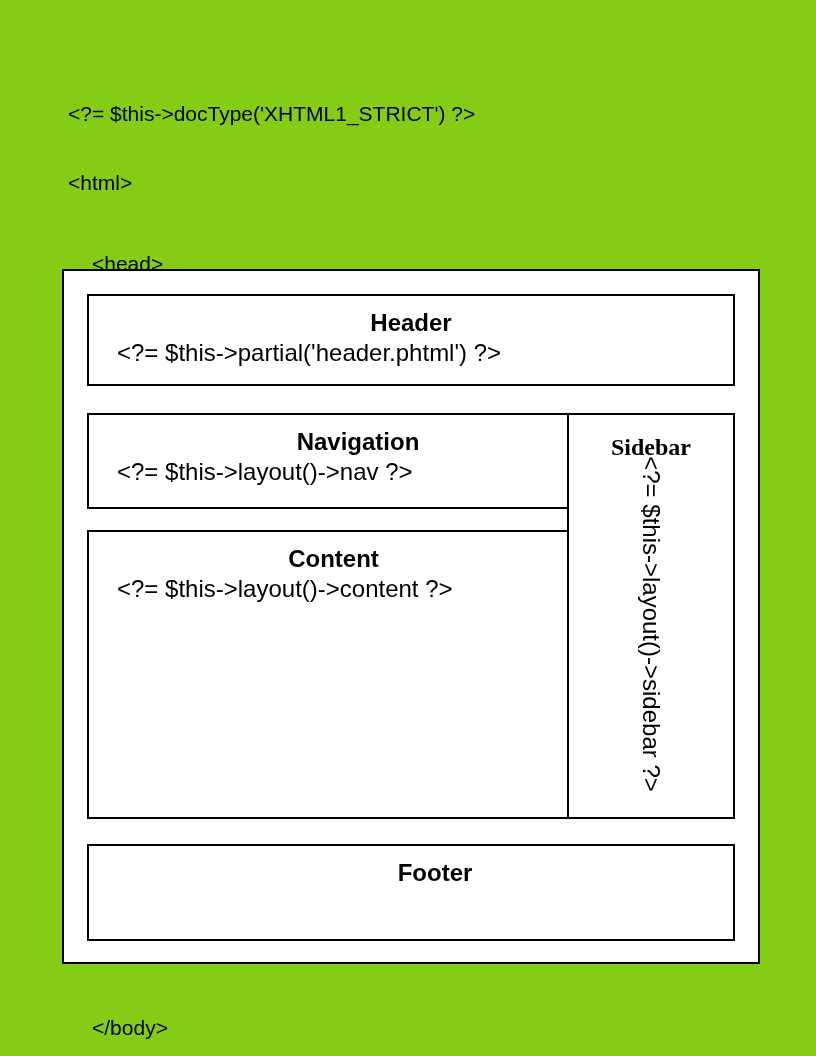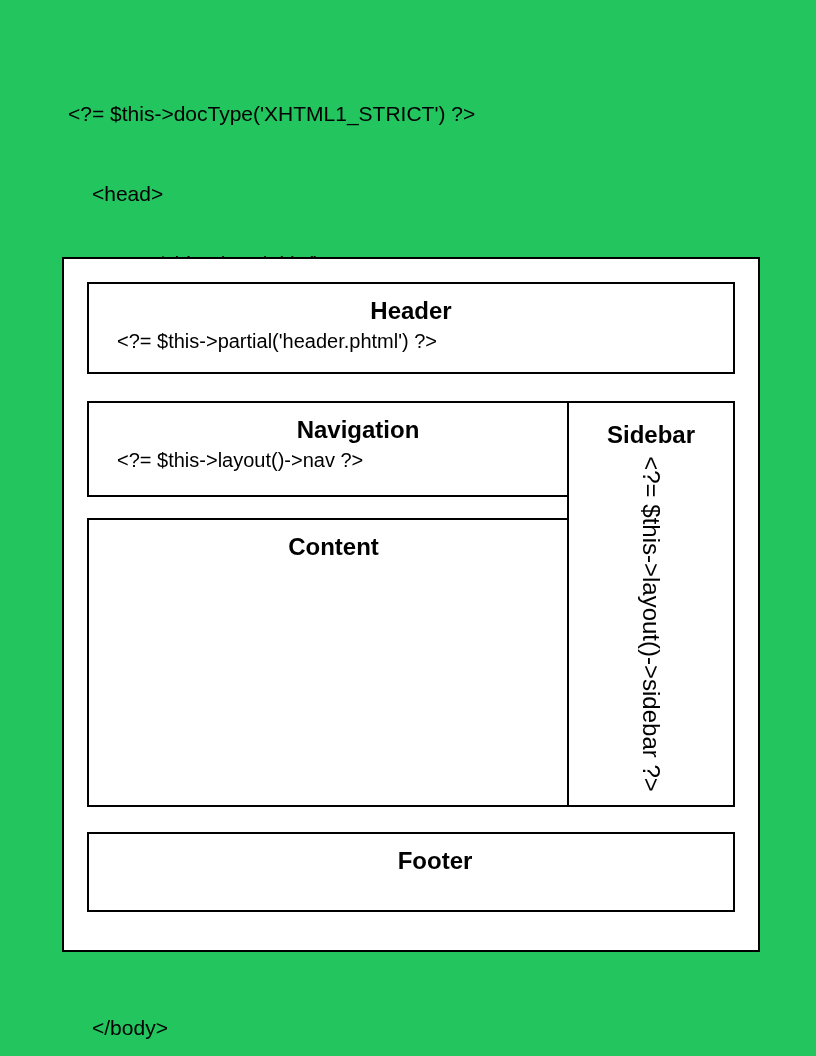--- a/index.html
+++ b/index.html
@@ -1,58 +1,59 @@
 <!DOCTYPE html>
 <html><head>
 <meta charset="utf-8">
 <style>
   html, body { margin: 0; padding: 0; background: #ffffff; }
   .page {
     position: relative;
     width: 816px;
     height: 1056px;
-    background: #22c55e;
+    background: #84cc16;
     color: #000000;
     font-family: "Liberation Sans", sans-serif;
     overflow: hidden;
   }
   .code-block {
     position: absolute;
     font-size: 21px;
     line-height: 23.3px;
     white-space: pre;
     color: #000000;
   }
   .top-code { left: 68px; top: 55px; }
   .bottom-code { left: 68px; top: 958px; }
   .code-line.indent-1 { padding-left: 24px; margin-top: 11px; }
   .code-line.indent-2 { padding-left: 47px; }
   .frame {
     position: absolute;
     border: 2px solid #000000;
     box-sizing: border-box;
     background: #ffffff;
+    margin-top: 12px;
   }
   .body-frame { left: 62px; top: 257px; width: 698px; height: 695px; }
   .header-box { left: 87px; top: 282px; width: 648px; height: 92px; }
   .nav-box { left: 87px; top: 401px; width: 542px; height: 96px; }
   .content-box { left: 87px; top: 518px; width: 493px; height: 289px; }
   .sidebar-box { left: 567px; top: 401px; width: 168px; height: 406px; }
-  .footer-box { left: 87px; top: 832px; width: 648px; height: 80px; padding-left: 48px; }
+  .footer-box { left: 87px; top: 832px; width: 648px; height: 97px; padding-left: 48px; }
   .box-title {
     margin-top: 13px;
     text-align: center;
     font-size: 24px;
     font-weight: bold;
     line-height: 28px;
   }
-  .sidebar-box .box-title { margin-top: 18px; }
+  .sidebar-box .box-title { margin-top: 18px; font-family: Liberation Serif, serif; }
   .box-code {
     margin-top: 3px;
-    font-size: 20px;
+    font-size: 24px;
     line-height: 26px;
     padding-left: 28px;
     white-space: nowrap;
   }
   .sidebar-code {
     position: absolute;
     left: 483px;
     top: 611px;
     width: 336px;
     height: 26px;
@@ -64,20 +65,21 @@
     transform-origin: center center;
   }
 </style>
 </head>
 <body>
 
 <div class="page">
 
   <div class="code-block top-code">
     <div class="code-line indent-0">&lt;?= $this-&gt;docType('XHTML1_STRICT') ?&gt;</div>
+    <div class="code-line indent-0">&lt;html&gt;</div>
     <div class="code-line indent-1">&lt;head&gt;</div>
     <div class="code-line indent-2">&lt;?= $this-&gt;headTitle() ?&gt;</div>
     <div class="code-line indent-2">&lt;?= $this-&gt;headScript() ?&gt;</div>
     <div class="code-line indent-2">&lt;?= $this-&gt;headStylesheet() ?&gt;</div>
     <div class="code-line indent-1">&lt;/head&gt;</div>
     <div class="code-line indent-1">&lt;body&gt;</div>
   </div>
 
   <div class="frame body-frame"></div>
 
@@ -86,20 +88,21 @@
     <div class="box-code">&lt;?= $this-&gt;partial('header.phtml') ?&gt;</div>
   </div>
 
   <div class="frame nav-box">
     <div class="box-title">Navigation</div>
     <div class="box-code">&lt;?= $this-&gt;layout()-&gt;nav ?&gt;</div>
   </div>
 
   <div class="frame content-box">
     <div class="box-title">Content</div>
+    <div class="box-code">&lt;?= $this-&gt;layout()-&gt;content ?&gt;</div>
   </div>
 
   <div class="frame sidebar-box">
     <div class="box-title">Sidebar</div>
   </div>
   <div class="sidebar-code">&lt;?= $this-&gt;layout()-&gt;sidebar ?&gt;</div>
 
   <div class="frame footer-box">
     <div class="box-title">Footer</div>
   </div>

